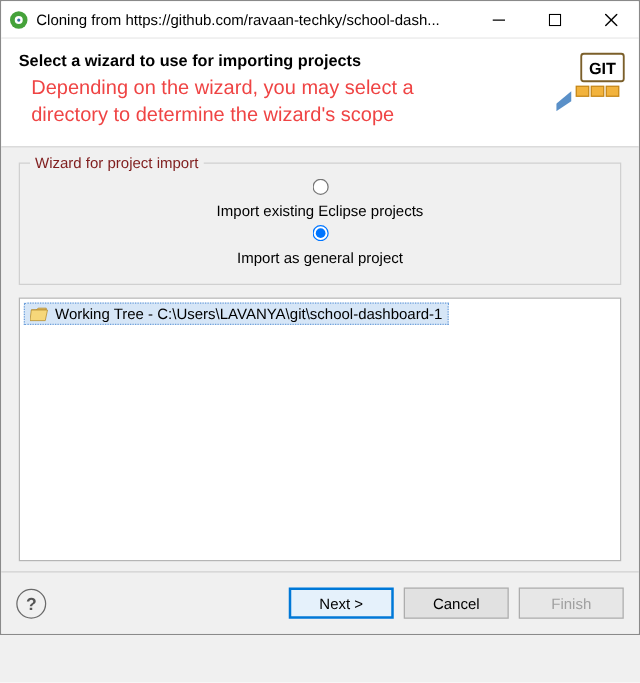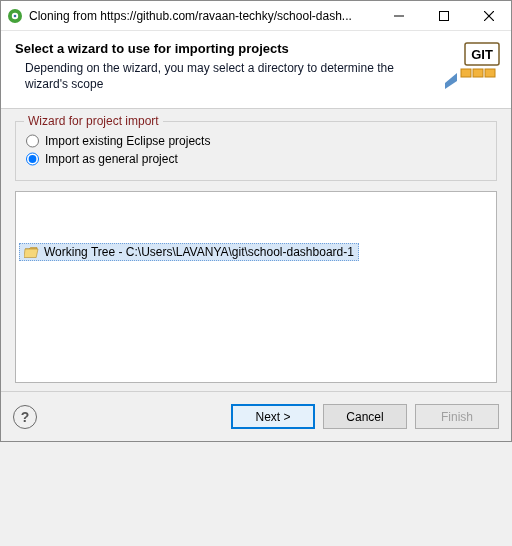--- a/index.html
+++ b/index.html
@@ -7,21 +7,21 @@
       font-family: "Segoe UI", Tahoma, sans-serif;
       font-size: 12px;
       background: #f0f0f0;
       width: 512px;
       height: 546px;
       overflow: hidden;
     }
     .window {
       background: #ffffff;
       width: 512px;
-      height: 442px;
+      height: 508px;
       border: 1px solid #8a8a8a;
       display: flex;
       flex-direction: column;
     }
     .titlebar {
       height: 30px;
       display: flex;
       align-items: center;
       padding-left: 6px;
       background: #ffffff;
@@ -60,22 +60,22 @@
       border-bottom: 1px solid #d0d0d0;
       min-height: 78px;
     }
     .header-title {
       font-size: 13px;
       font-weight: bold;
       color: #000;
       margin-bottom: 4px;
     }
     .header-desc {
-      font-size: 12px;
-      color: #0f172a;
+      font-size: 16px;
+      color: #ef4444;
       line-height: 1.35;
       padding-left: 10px;
       max-width: 380px;
     }
     .git-logo {
       position: absolute;
       right: 10px;
       top: 10px;
       width: 56px;
       height: 48px;
@@ -98,45 +98,46 @@
       position: absolute;
       top: -8px;
       left: 8px;
       background: #f0f0f0;
       padding: 0 4px;
       font-size: 12px;
       color: #7f1d1d;
     }
     .radio-row {
       display: flex;
+      align-items: center;
       gap: 6px;
       margin: 4px 0;
       font-size: 12px;
       color: #000;
+      flex-direction: column;
     }
     .radio-row input { margin:0; }
     .tree-area {
       flex: 1;
       margin-top: 10px;
       background: #ffffff;
       border: 1px solid #b5b5b5;
       padding: 3px;
       overflow: auto;
     }
     .tree-item {
       display: flex;
       align-items: center;
       gap: 5px;
       background: #d6e6f7;
       border: 1px dotted #6ea0db;
       padding: 1px 4px;
       width: fit-content;
       font-size: 12px;
       color: #000;
-      margin-top: 48px;
     }
     .folder-icon {
       width: 15px;
       height: 13px;
     }
     .button-bar {
       height: 50px;
       background: #f0f0f0;
       border-top: 1px solid #d0d0d0;
       display: flex;

